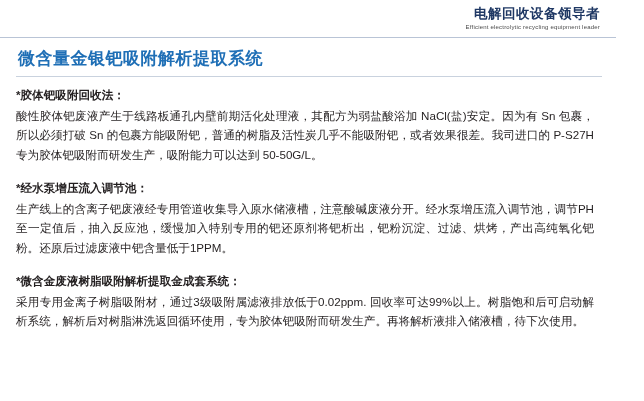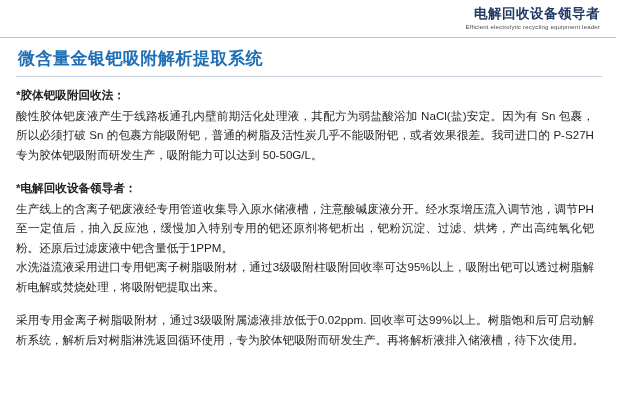--- a/index.html
+++ b/index.html
@@ -102,26 +102,26 @@
   <div class="content">
 
     <div>
       <div class="sec-head">*胶体钯吸附回收法：</div>
       <div class="para"> 酸性胶体钯废液产生于线路板通孔内壁前期活化处理液，其配方为弱盐酸浴加 NaCl(盐)安定。因为有 Sn 包裹，所以必须打破 Sn 的包裹方能吸附钯，普通的树脂及活性炭几乎不能吸附钯，或者效果很差。我司进口的 P-S27H 专为胶体钯吸附而研发生产，吸附能力可以达到 50-50G/L。</div>
     </div>
 
     <div class="gap"></div>
 
     <div>
-      <div class="sec-head">*电解回收设备领导者：</div>
+      <div class="sec-head">*经水泵增压流入调节池：</div>
       <div class="para">生产线上的含离子钯废液经专用管道收集导入原水储液槽，注意酸碱废液分开。经水泵增压流入调节池，调节PH至一定值后，抽入反应池，缓慢加入特别专用的钯还原剂将钯析出，钯粉沉淀、过滤、烘烤，产出高纯氧化钯粉。还原后过滤废液中钯含量低于1PPM。</div>
-      <div class="para">水洗溢流液采用进口专用钯离子树脂吸附材，通过3级吸附柱吸附回收率可达95%以上，吸附出钯可以透过树脂解析电解或焚烧处理，将吸附钯提取出来。</div>
     </div>
 
     <div class="gap"></div>
 
     <div>
+      <div class="sec-head">*微含金废液树脂吸附解析提取金成套系统：</div>
       <div class="para"> 采用专用金离子树脂吸附材，通过3级吸附属滤液排放低于0.02ppm. 回收率可达99%以上。树脂饱和后可启动解析系统，解析后对树脂淋洗返回循环使用，专为胶体钯吸附而研发生产。再将解析液排入储液槽，待下次使用。</div>
     </div>
 
   </div>
 
 </div>
 
 </body></html>

